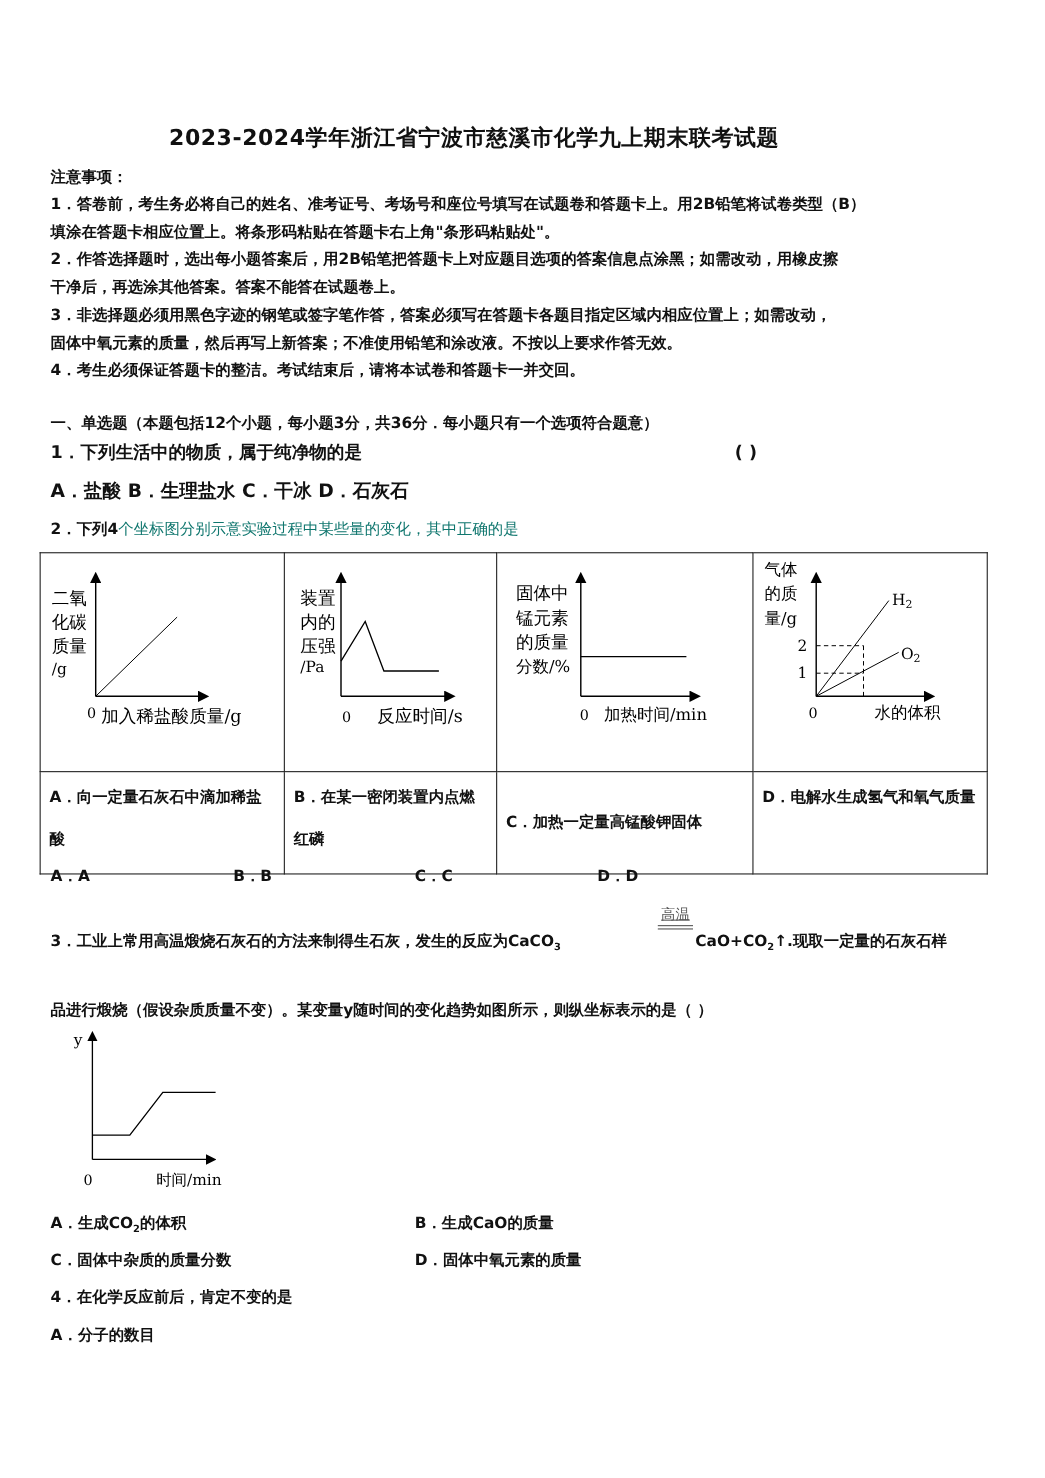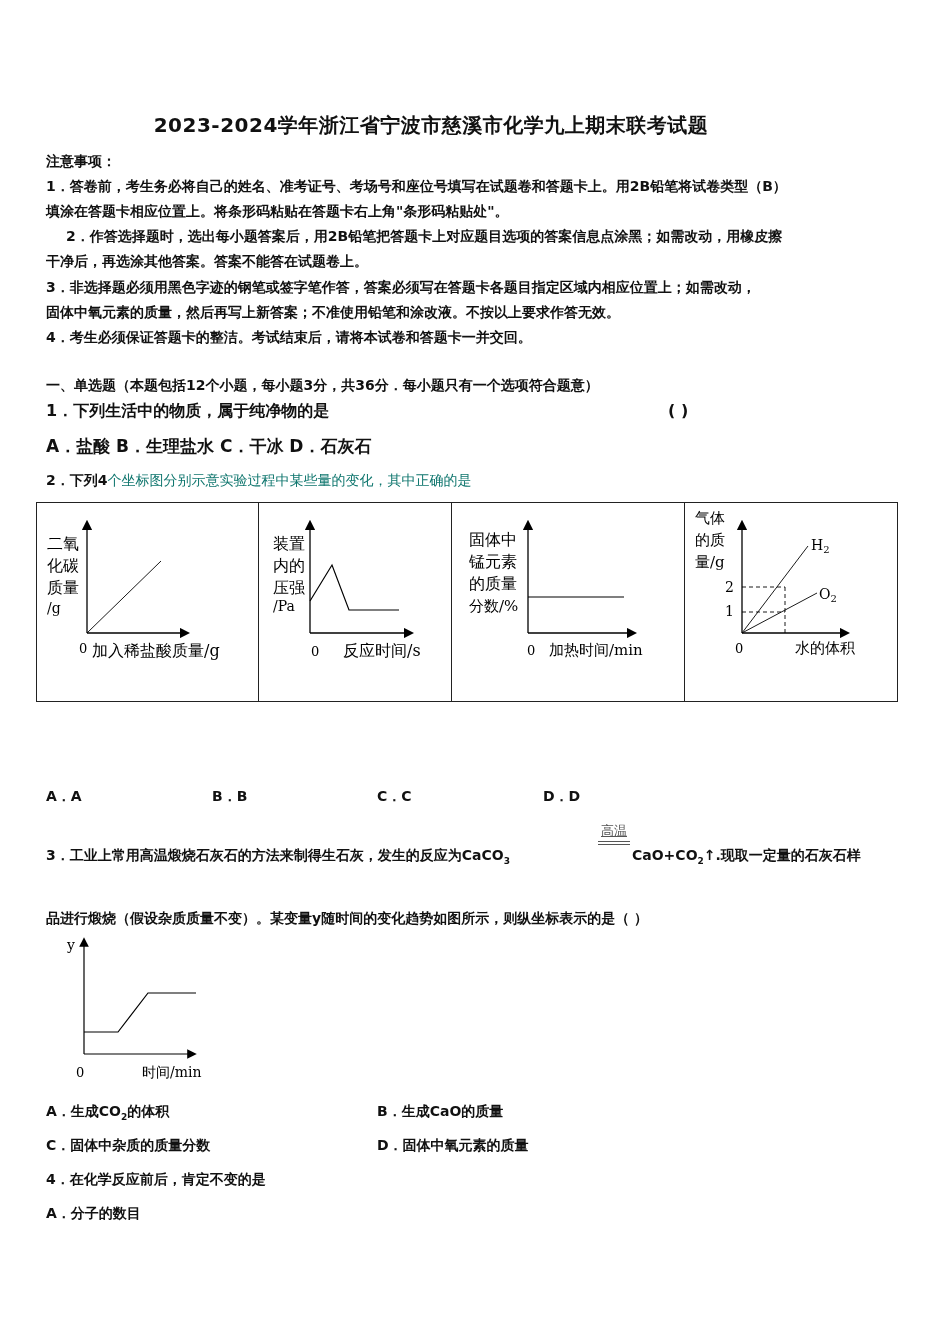--- a/index.html
+++ b/index.html
@@ -22,21 +22,21 @@
 </style>
 </head>
 <body>
 
 <div class="abs title">2023-2024学年浙江省宁波市慈溪市化学九上期末联考试题</div>
 
 <div>
   <div class="abs note" style="top:153px;">注意事项：</div>
   <div class="abs note" style="top:178px;">1．答卷前，考生务必将自己的姓名、准考证号、考场号和座位号填写在试题卷和答题卡上。用2B铅笔将试卷类型（B）</div>
   <div class="abs note" style="top:203px;">填涂在答题卡相应位置上。将条形码粘贴在答题卡右上角"条形码粘贴处"。</div>
-  <div class="abs note" style="top:228px;margin-left:20px;">2．作答选择题时，选出每小题答案后，用2B铅笔把答题卡上对应题目选项的答案信息点涂黑；如需改动，用橡皮擦</div>
+  <div class="abs note" style="top:228px;">2．作答选择题时，选出每小题答案后，用2B铅笔把答题卡上对应题目选项的答案信息点涂黑；如需改动，用橡皮擦</div>
   <div class="abs note" style="top:253px;">干净后，再选涂其他答案。答案不能答在试题卷上。</div>
   <div class="abs note" style="top:279px;">3．非选择题必须用黑色字迹的钢笔或签字笔作答，答案必须写在答题卡各题目指定区域内相应位置上；如需改动，</div>
   <div class="abs note" style="top:304px;">固体中氧元素的质量，然后再写上新答案；不准使用铅笔和涂改液。不按以上要求作答无效。</div>
   <div class="abs note" style="top:329px;">4．考生必须保证答题卡的整洁。考试结束后，请将本试卷和答题卡一并交回。</div>
 </div>
 
 <div class="abs note" style="top:377px;">一、单选题（本题包括12个小题，每小题3分，共36分．每小题只有一个选项符合题意）</div>
 
 <div class="abs q q1" style="top:401px;">1．下列生活中的物质，属于纯净物的是</div>
 <div class="abs q q1" style="top:401px;left:668px;">(        )</div>
@@ -107,20 +107,26 @@
         <text x="10" y="64" font-size="15">量/g</text>
         <text x="40" y="89" font-size="14">2</text>
         <text x="40" y="113" font-size="14">1</text>
         <text x="126" y="47" font-size="14"><tspan>H</tspan><tspan font-size="10" dy="3">2</tspan></text>
         <text x="134" y="96" font-size="14"><tspan>O</tspan><tspan font-size="10" dy="3">2</tspan></text>
         <text x="50" y="150" font-size="13">0</text>
         <text x="110" y="150" font-size="15">水的体积</text>
       </svg>
     </td>
   </tr>
+  <tr>
+    <td class="cell-cap">A．向一定量石灰石中滴加稀盐酸</td>
+    <td class="cell-cap">B．在某一密闭装置内点燃红磷</td>
+    <td class="cell-cap" style="vertical-align:middle;line-height:20px;">C．加热一定量高锰酸钾固体</td>
+    <td class="cell-cap">D．电解水生成氢气和氧气质量</td>
+  </tr>
 </tbody>
   </table>
 
 <div class="abs ans" style="top:788px;left:46px;">A．A</div>
 <div class="abs ans" style="top:788px;left:212px;">B．B</div>
 <div class="abs ans" style="top:788px;left:377px;">C．C</div>
 <div class="abs ans" style="top:788px;left:543px;">D．D</div>
 
 <div class="abs q" style="top:847px;font-size:14px;">
   <span>3．工业上常用高温煅烧石灰石的方法来制得生石灰，发生的反应为CaCO</span><sub style="font-size:9px;">3</sub>

